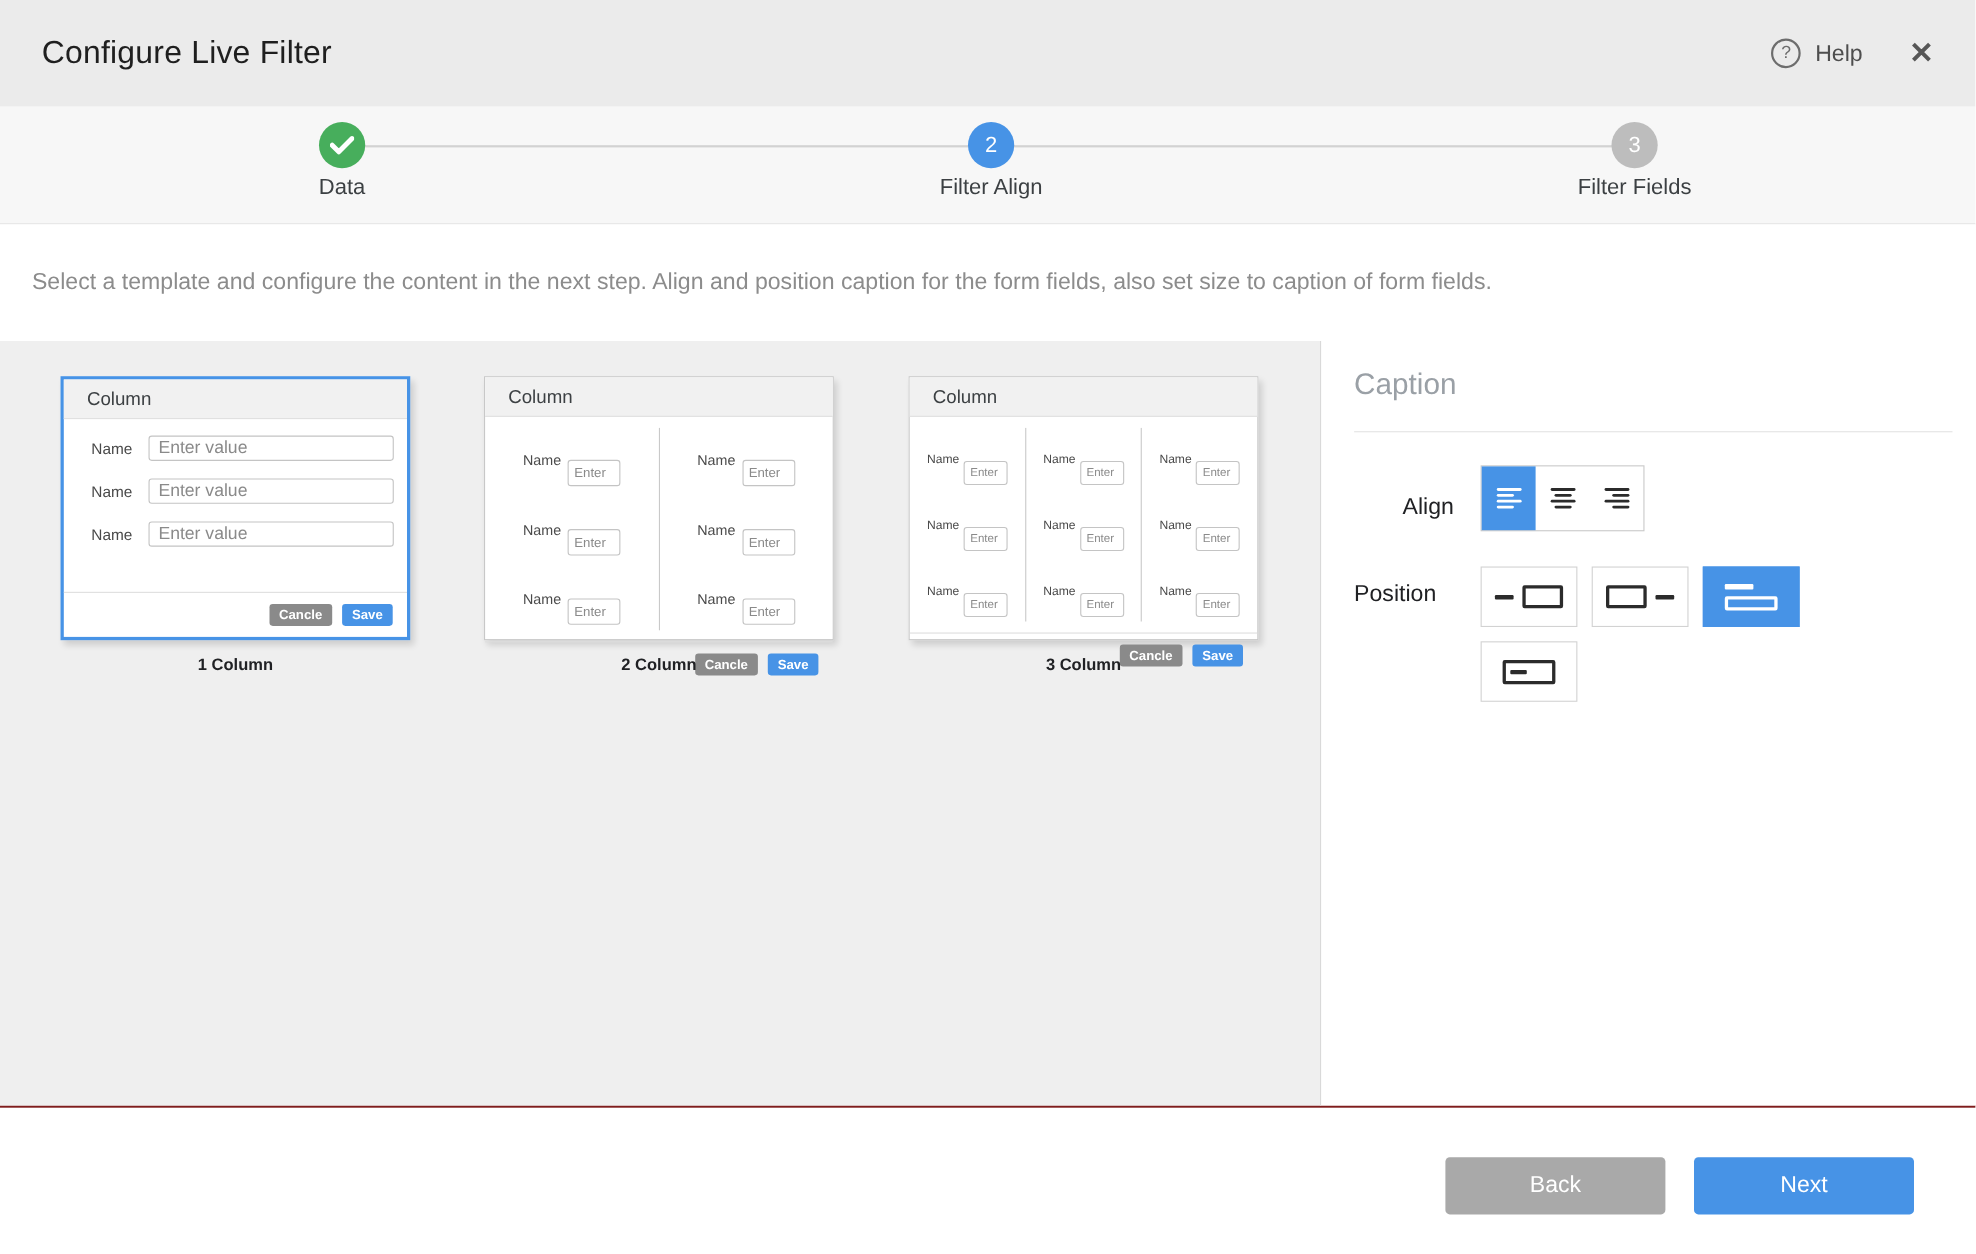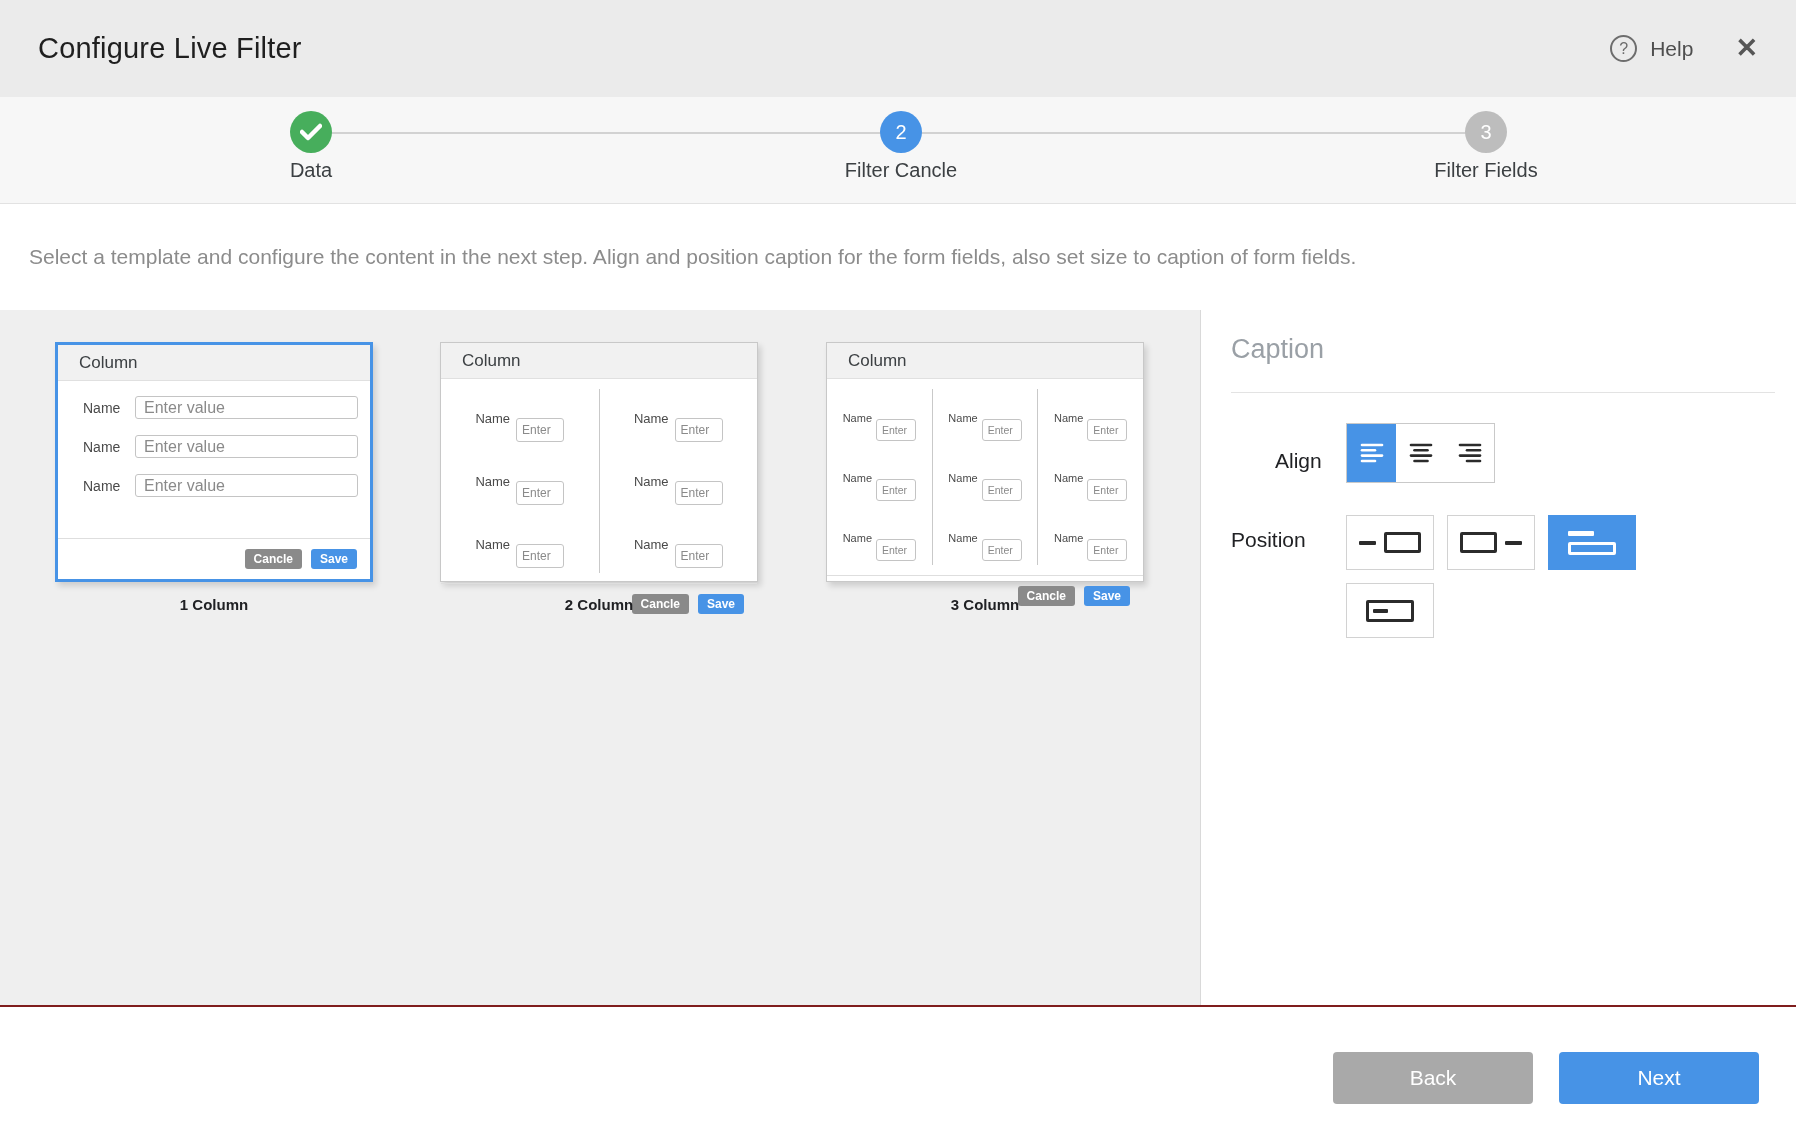--- a/index.html
+++ b/index.html
@@ -103,21 +103,21 @@
   .pos-v { display:flex; flex-direction:column; align-items:flex-start; }
   .pos-v .pos-dash { width:26px; height:5px; background:#fff; margin-bottom:6px; }
   .pos-v .pos-rect { width:48px; height:13px; border-color:#fff; }
   .pos-inside { width:48px; height:22px; border:3px solid #2b2b2b; border-radius:2px;
                 display:flex; align-items:center; }
   .pos-inside .pos-dash { width:15px; height:4px; margin-left:4px; }
 
   
   .footer { position:absolute; left:0; top:1009px; width:1796px; height:131px; background:#fff;
             display:flex; justify-content:flex-end; align-items:flex-start; gap:26px;
-            padding:43px 37px 0 0; }
+            padding:43px 56px 0 0; }
   .footer-btn { width:200px; height:52px; border:none; border-radius:4px; color:#fff; font-size:21px;
                 font-family:"Liberation Sans",sans-serif; cursor:pointer; }
   .btn-back { background:#a9a9a9; }
   .btn-cancel { background:#8a8a8a; }
   .btn-next { background:#4793e6; }
 </style>
 </head>
 <body>
 
 <div class="header">
@@ -137,21 +137,21 @@
   <div class="step-circle step-complete" style="left:290px;">
     <svg width="22" height="18" viewBox="0 0 22 18">
       <polyline points="2,9 8,15 20,3" fill="none" stroke="#fff" stroke-width="4.5" stroke-linecap="round" stroke-linejoin="round"></polyline>
     </svg>
   </div>
   <div class="step-label" style="left:201px;">Data</div>
 
   <div class="step-circle step-active" style="left:880px;">
     <span>2</span>
   </div>
-  <div class="step-label" style="left:791px;">Filter Cancle</div>
+  <div class="step-label" style="left:791px;">Filter Align</div>
 
   <div class="step-circle step-pending" style="left:1465px;">
     <span>3</span>
   </div>
   <div class="step-label" style="left:1376px;">Filter Fields</div>
 </div>
 
 <div class="description">
   <div class="description-text">Select a template and configure the content in the next step. Align and position caption for the form fields, also set size to caption of form fields.</div>
 </div>

